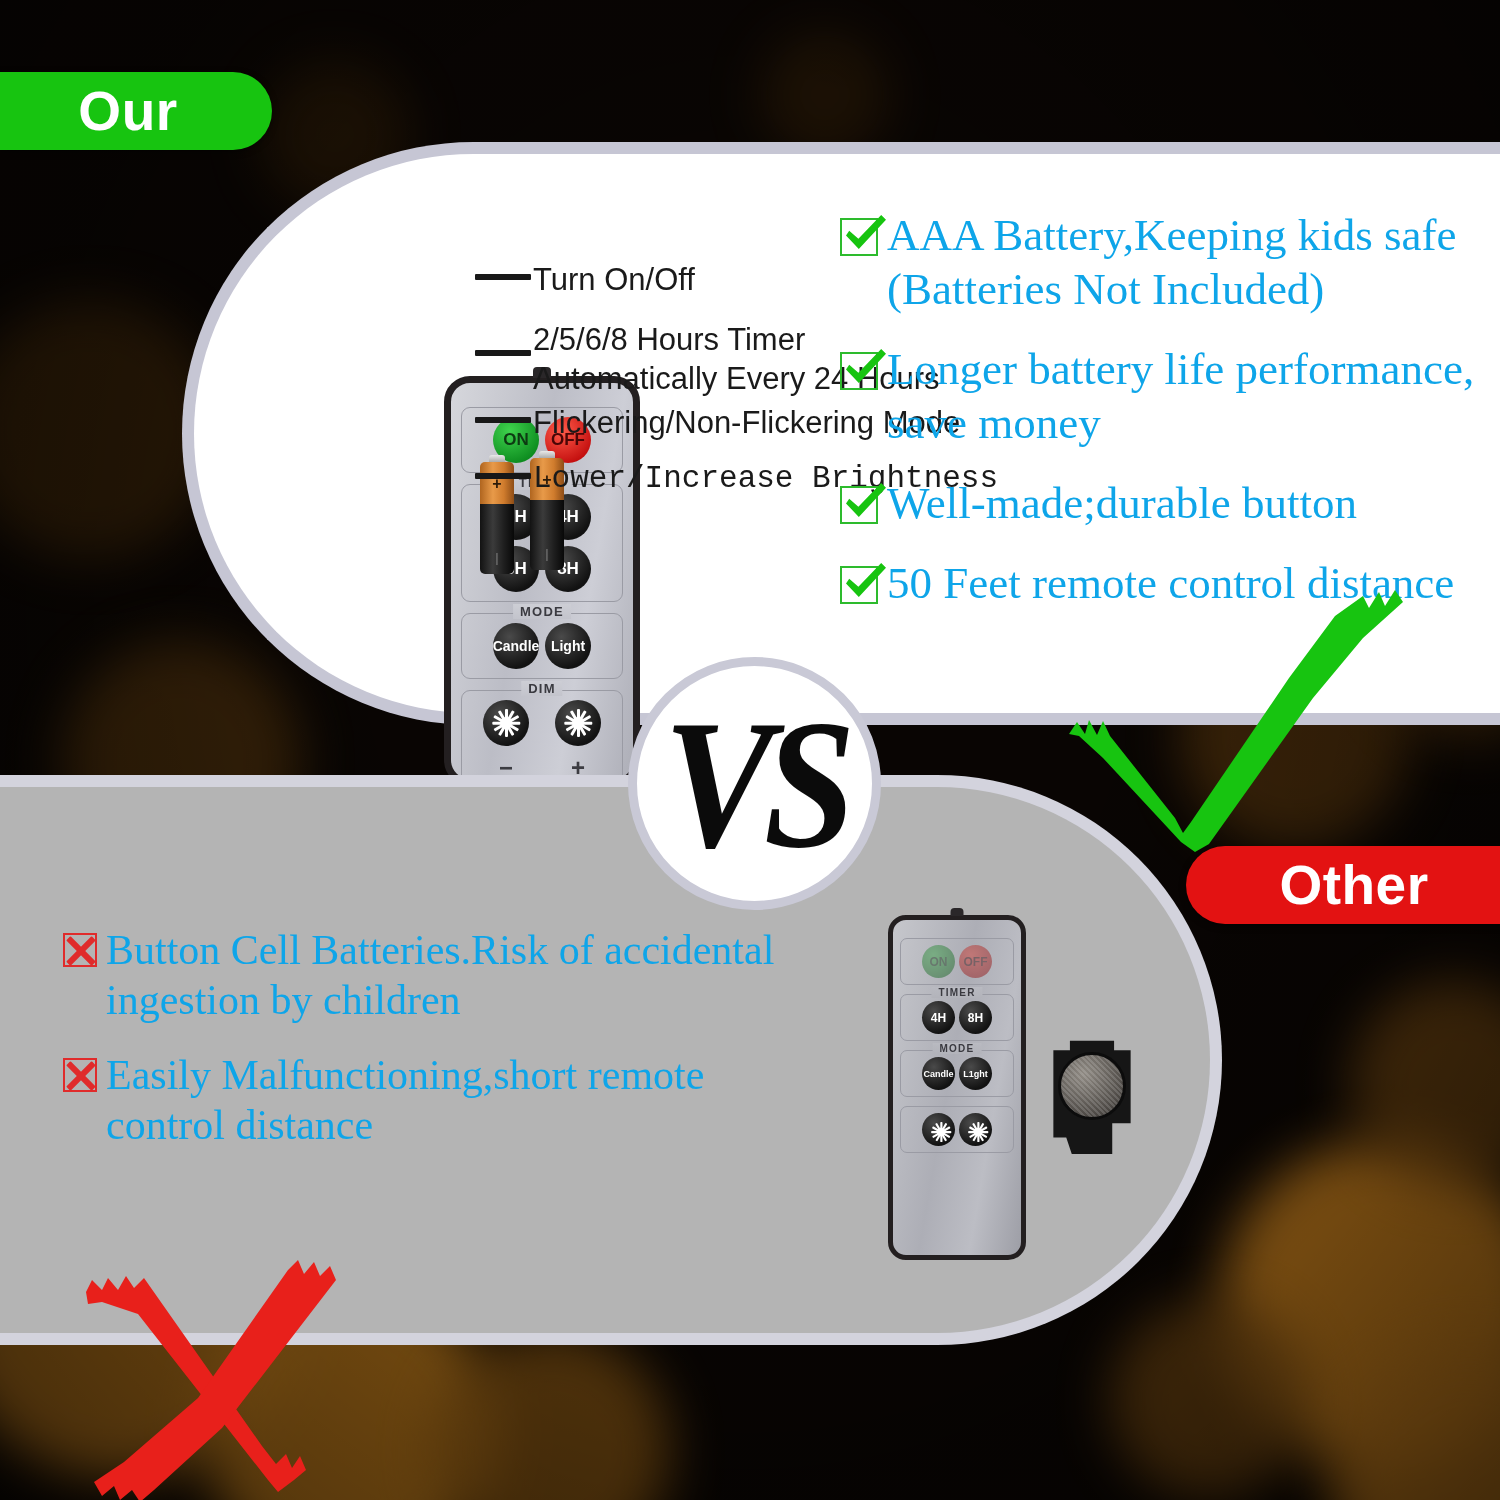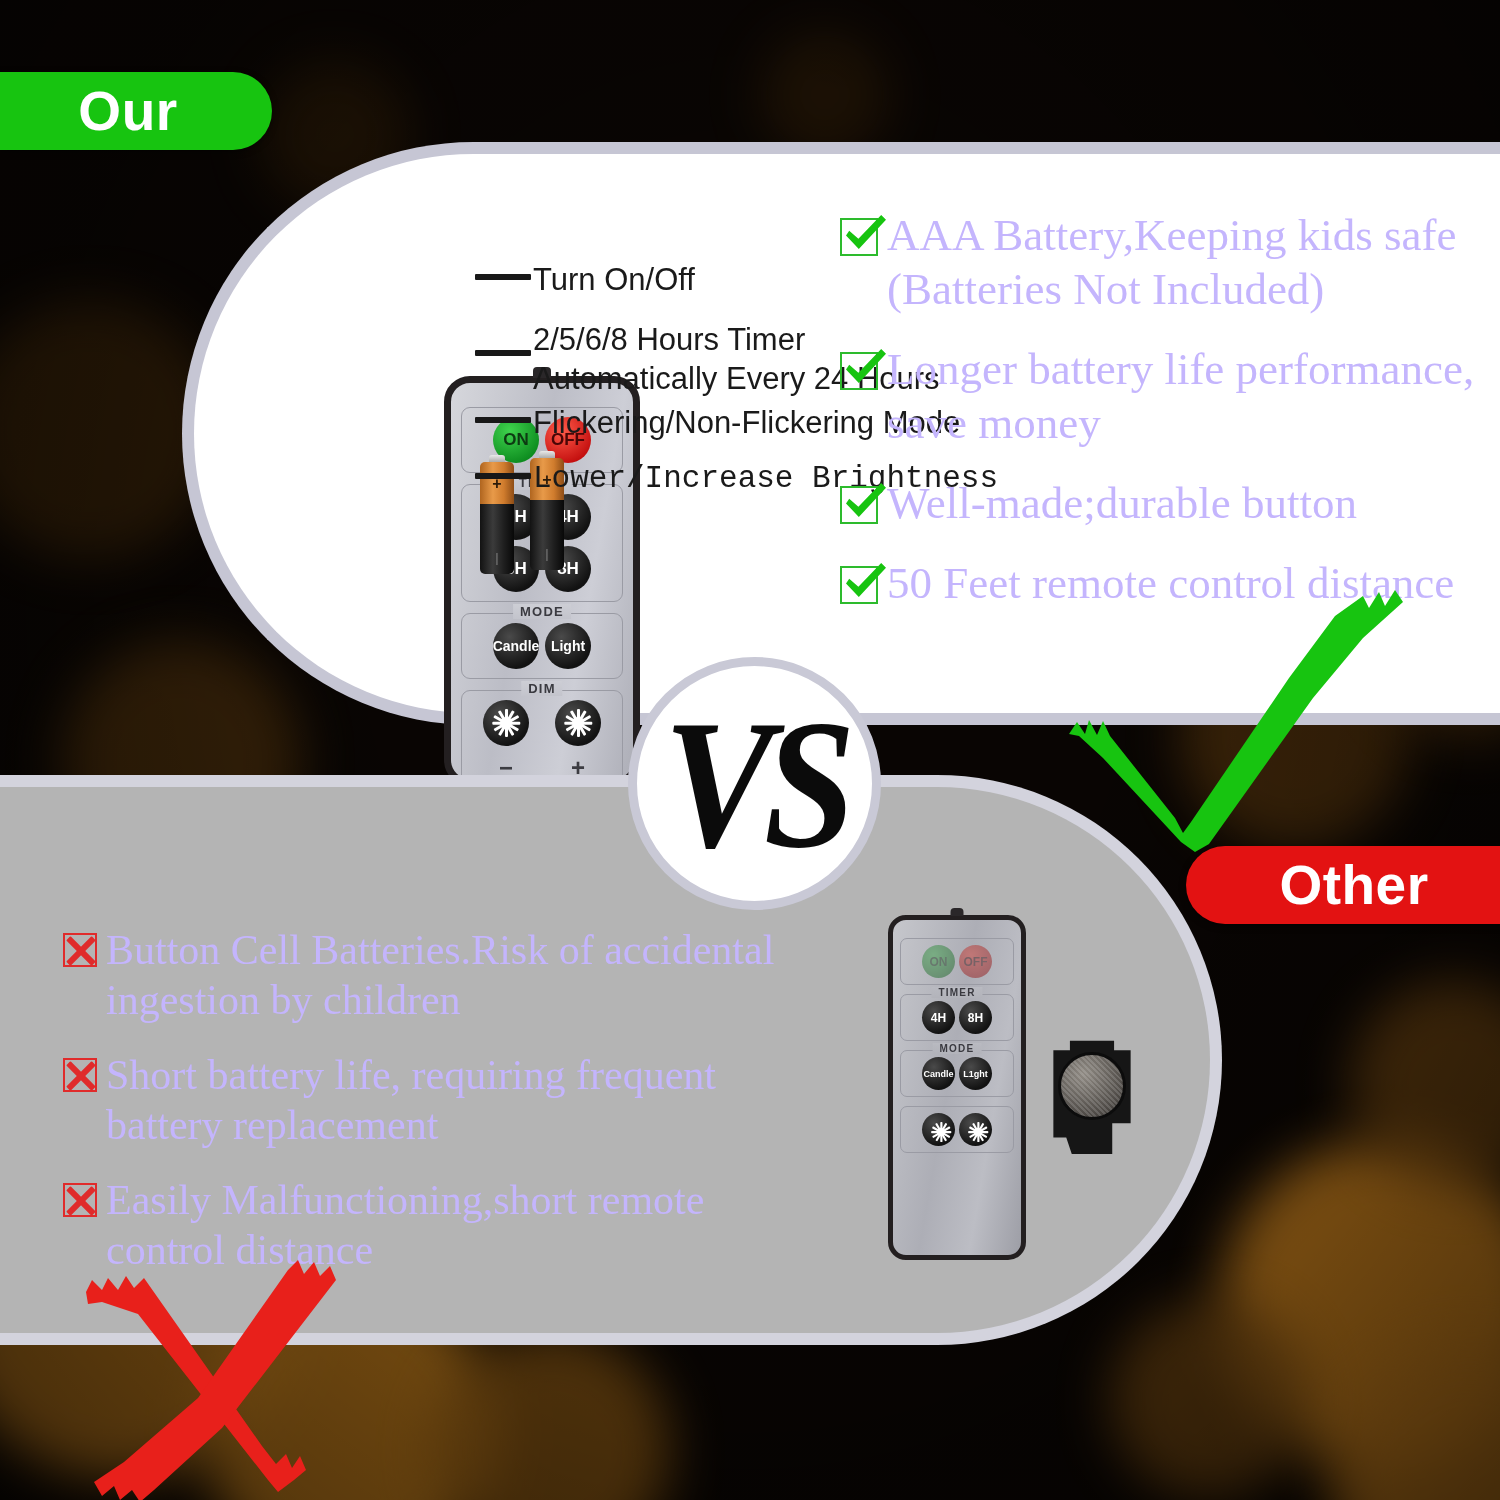--- a/index.html
+++ b/index.html
@@ -145,21 +145,21 @@
   
   .callout{position:absolute;display:flex;align-items:flex-start;}
   .callout .dash{width:56px;height:6px;background:#181818;margin-top:14px;flex:none;border-radius:1px;}
   .callout .txt{margin-left:2px;font-size:31px;color:#1a1a1a;line-height:1.26;white-space:pre-line;}
 
   
   .featlist{position:absolute;}
   .feat{display:flex;align-items:flex-start;margin-bottom:26px;}
   .feat .mark{flex:none;margin-right:9px;margin-top:10px;}
   .feat .ftxt{
-    font-family:"Liberation Serif", serif;font-size:45px;color:#c4b5fd;line-height:1.2;
+    font-family:"Liberation Serif", serif;font-size:45px;color:#0ea5e9;line-height:1.2;
   }
   #feats-our{left:840px;top:208px;width:660px;}
   #feats-other{left:63px;top:925px;width:740px;}
   #feats-other .feat{margin-bottom:24px;}
   #feats-other .ftxt{font-size:42px;}
   #feats-other .mark{margin-top:8px;}
 
   .chk{width:38px;height:38px;border:2.5px solid #2dbb2d;position:relative;box-sizing:border-box;}
   .chk::after{
     content:"";position:absolute;left:4px;top:-5px;width:40px;height:34px;
@@ -312,24 +312,20 @@
 
 <div id="panel-other"></div>
 
 <div class="featlist" id="feats-other">
   <div class="feat">
     <span class="mark xbox"></span>
     <span class="ftxt">Button Cell Batteries.Risk of accidental ingestion by children</span>
   </div>
   <div class="feat">
     <span class="mark xbox"></span>
-    <span class="ftxt">Short battery life, requiring frequent battery replacement</span>
-  </div>
-  <div class="feat">
-    <span class="mark xbox"></span>
     <span class="ftxt">Easily Malfunctioning,short remote control distance</span>
   </div>
 </div>
 
 <div class="remote" id="remote-other">
   <div class="body">
     <div class="nub" style="top:-7px;width:13px;height:8px;"></div>
 
     <div class="grp" style="margin-top:11px;">
       <div class="btn on worn">ON</div>

